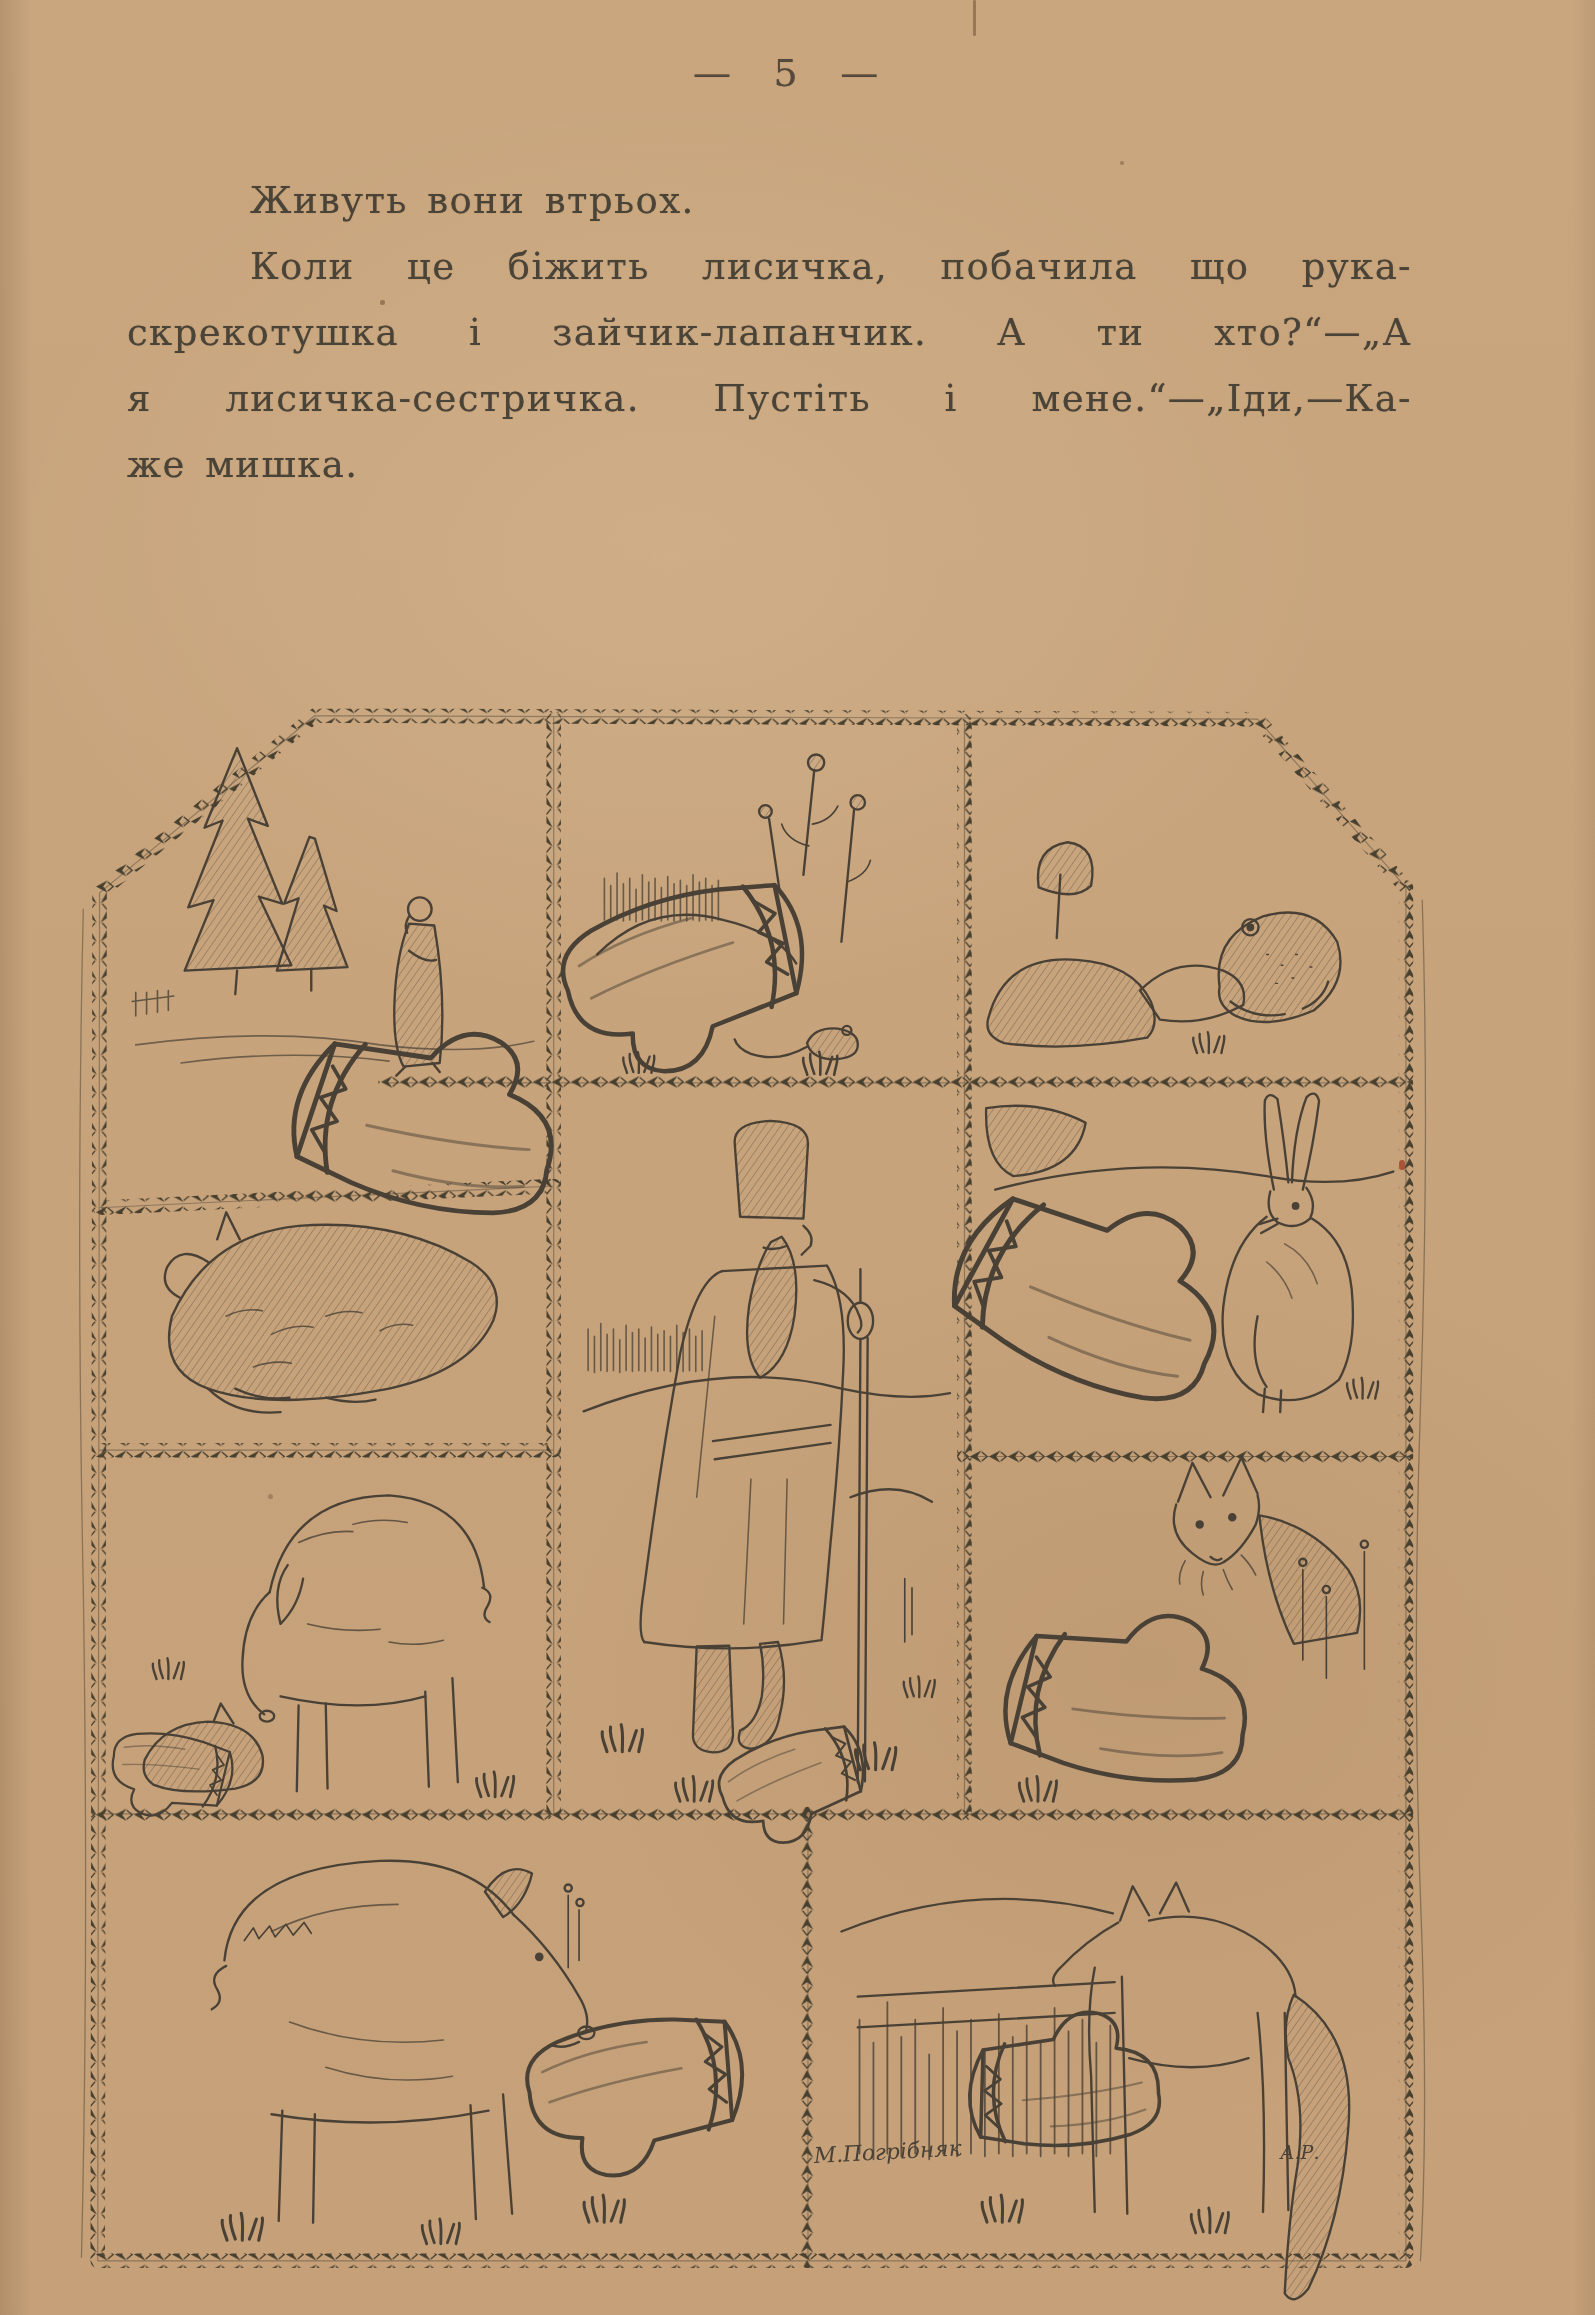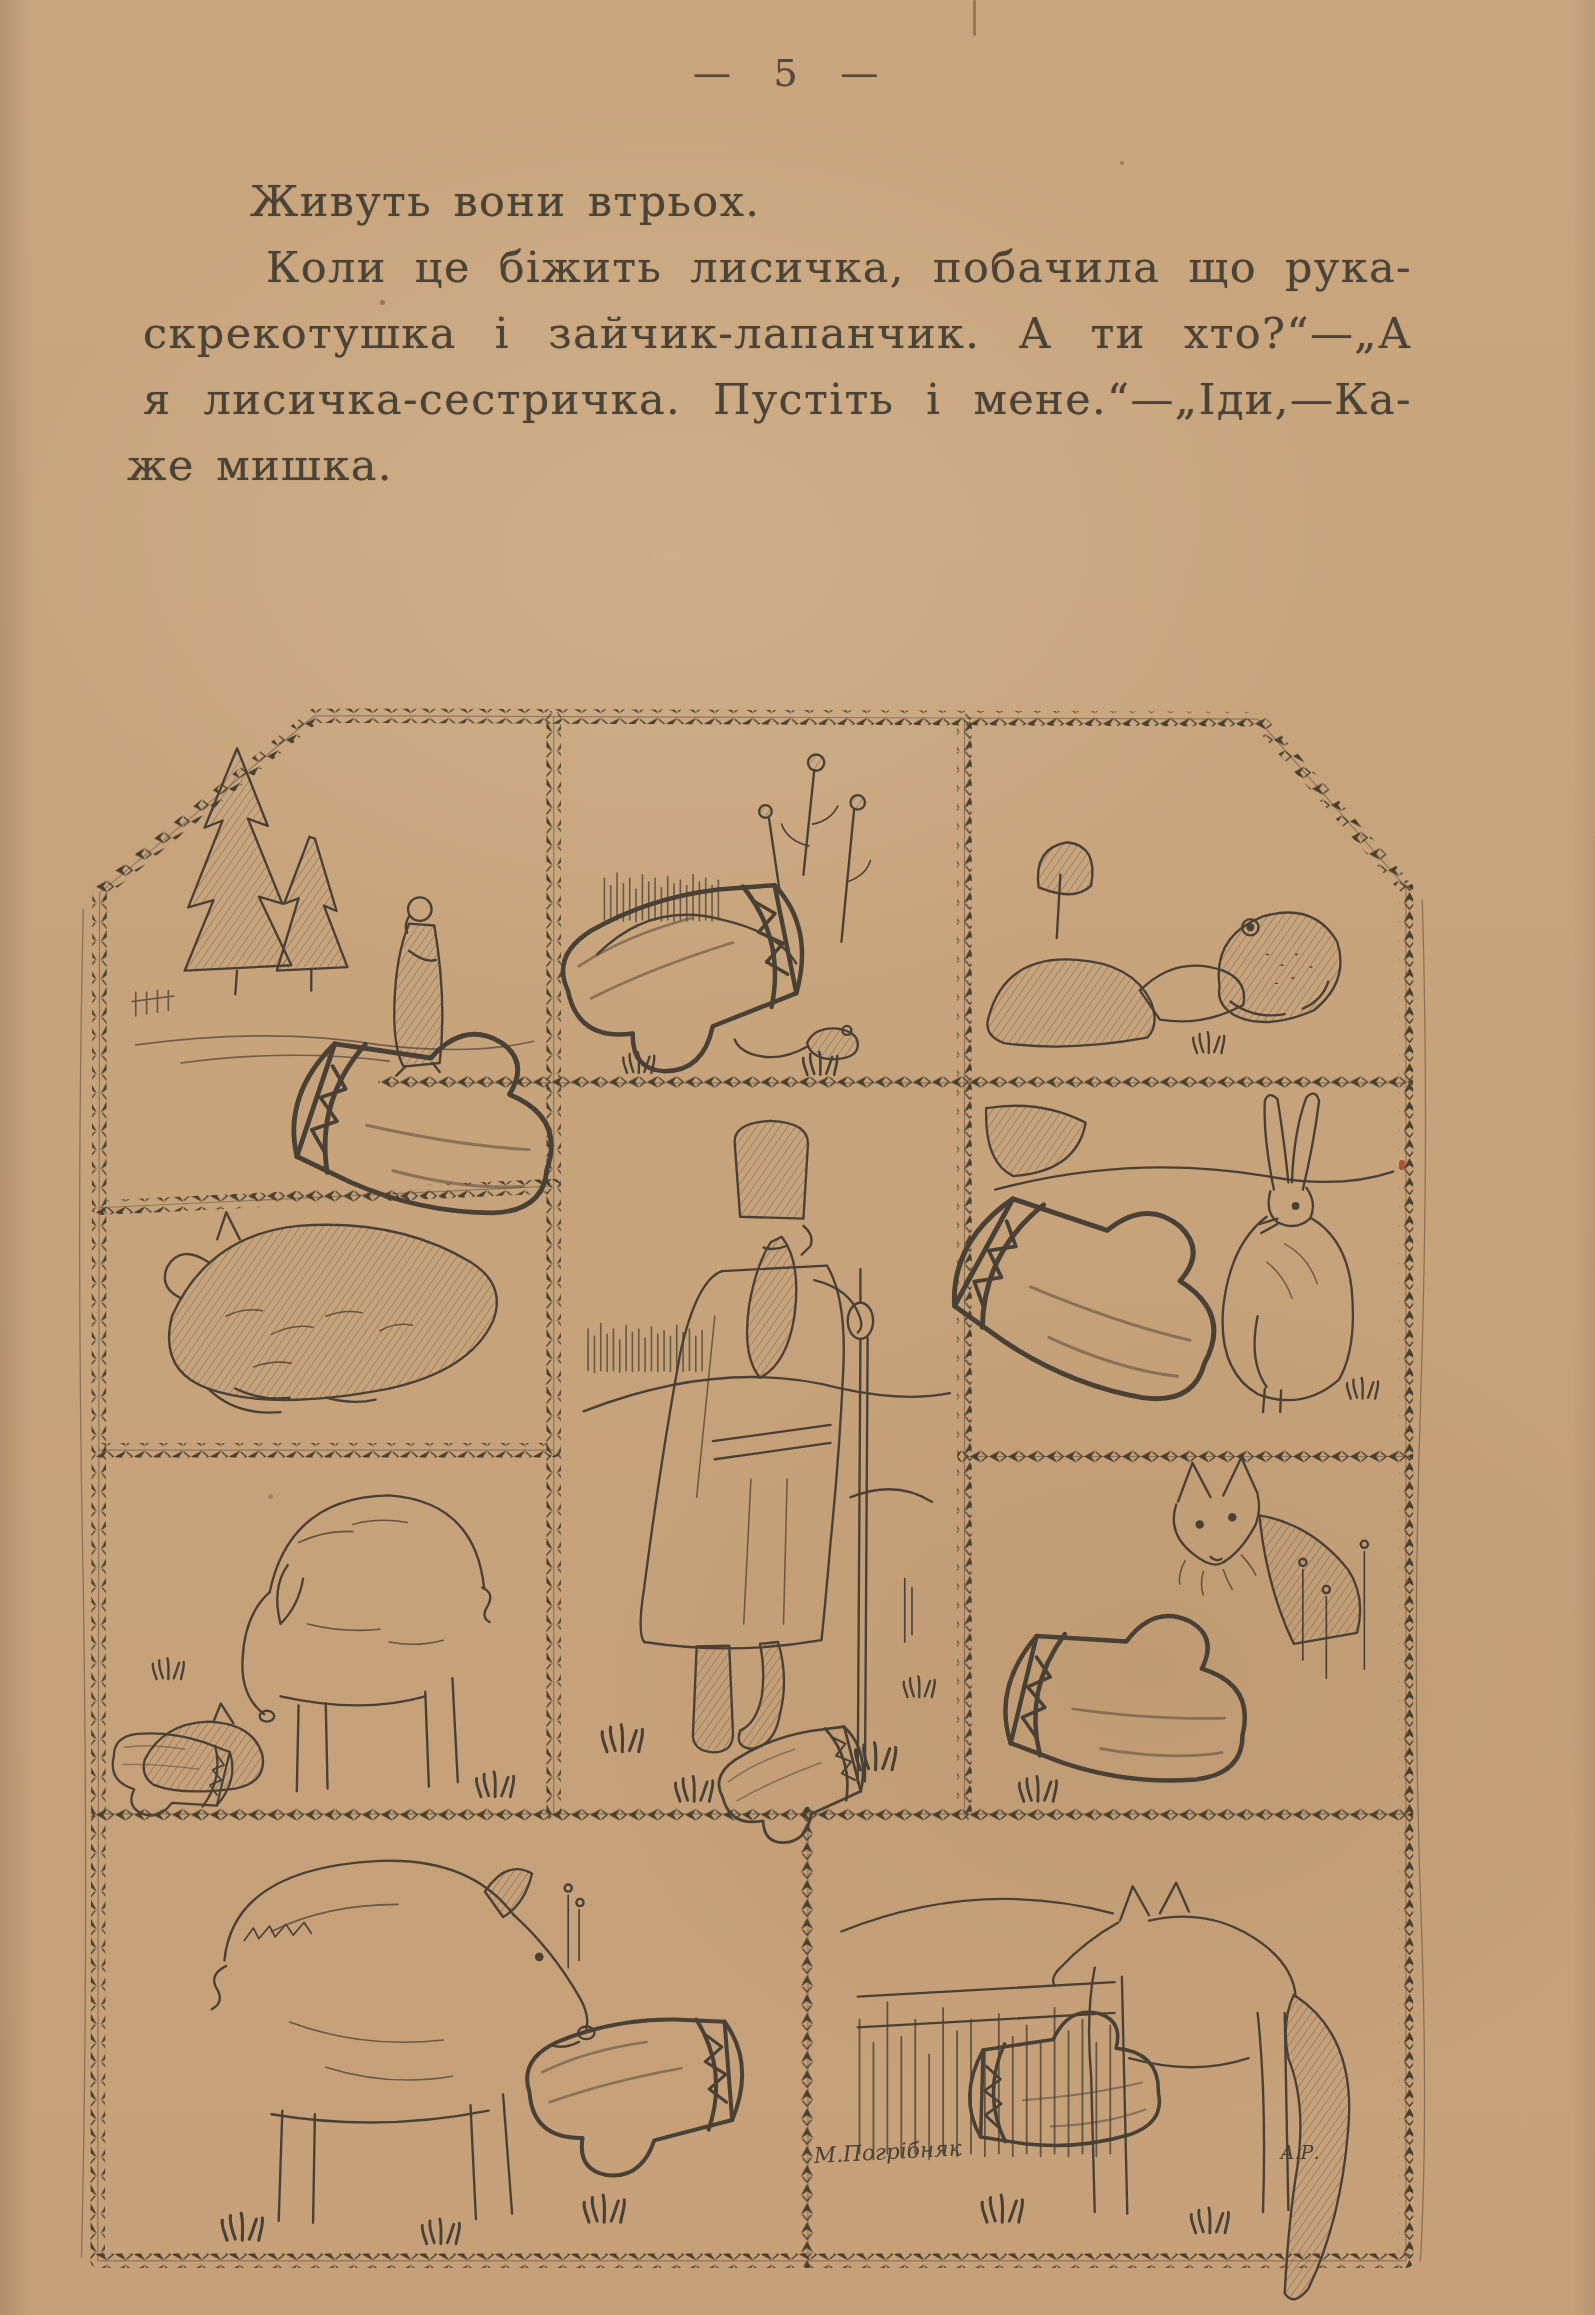--- a/index.html
+++ b/index.html
@@ -13,25 +13,25 @@
       linear-gradient(270deg, rgba(76,52,32,.10), rgba(76,52,32,0) 23.5px),
       linear-gradient(#c9a67e,#c5a078);
   }
   .pagenum{
     position:absolute;top:51px;left:0;width:1574px;text-align:center;
     font-size:38px;color:#54493c;letter-spacing:2.7px;word-spacing:25px;
     text-shadow:0 0 0.9px rgba(70,58,42,.45);
   }
   .textblock{position:absolute;top:168px;left:127px;width:1285px;}
   .line{
-    height:66px;line-height:66px;font-size:43px;color:#4a4337;
+    height:66px;line-height:66px;font-size:37px;color:#4a4337;
     letter-spacing:1.4px;word-spacing:6.3px;white-space:normal;
     text-shadow:0 0 0.9px rgba(70,58,42,.5);
   }
-  .just{text-align:justify;text-align-last:justify;margin-left:16px;}
+  .just{text-align:justify;text-align-last:justify;}
   .ind{text-indent:123px;}
   .illus{position:absolute;left:0;top:683px;}
   .fiber{position:absolute;left:973px;top:0;width:2.7px;height:36px;border-radius:2.7px;
          background:#6d5035;opacity:.55;}
   .speck{position:absolute;border-radius:50%;}
   .s1{left:380px;top:300px;width:4.5px;height:4.5px;background:rgba(97,70,45,.5);}
   .s2{left:1120px;top:161px;width:3.6px;height:3.6px;background:rgba(97,70,45,.4);}
   .s3{left:268px;top:1494px;width:4.5px;height:5.4px;background:rgba(97,70,45,.35);}
   .red{left:1399px;top:1160px;width:6.3px;height:10px;background:#a23a20;opacity:.75;border-radius:40%;}
   text{font-family:"DejaVu Serif", serif;}

